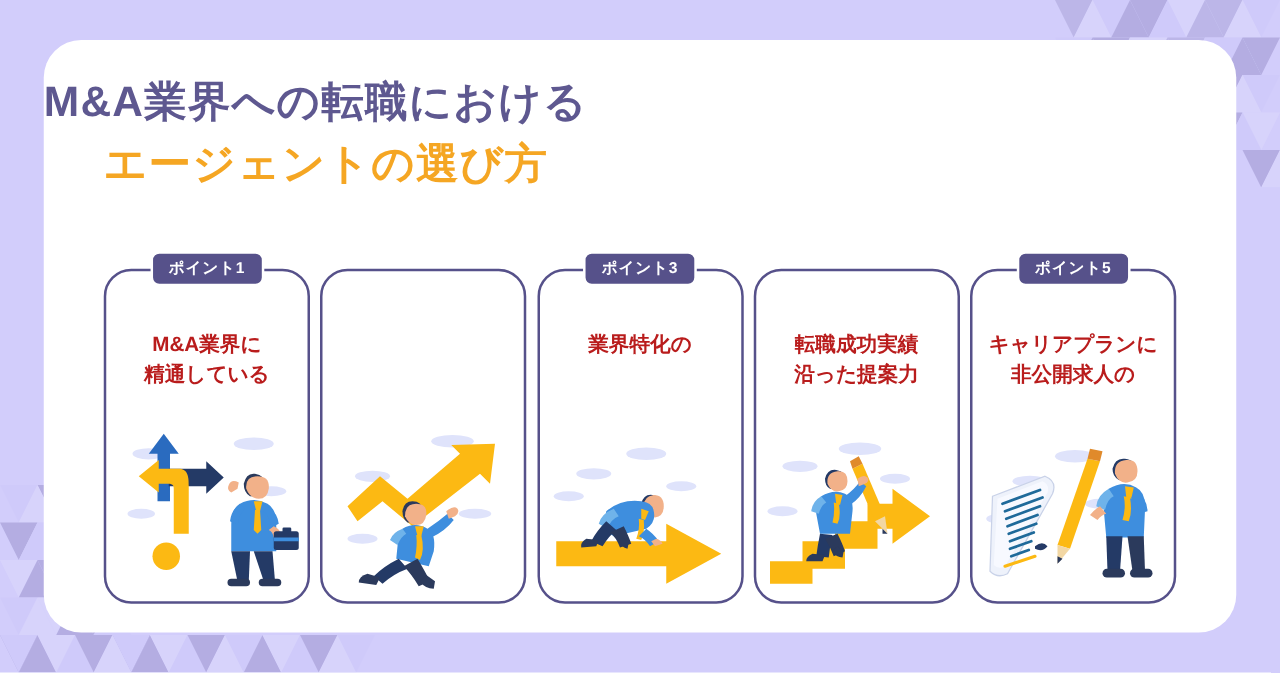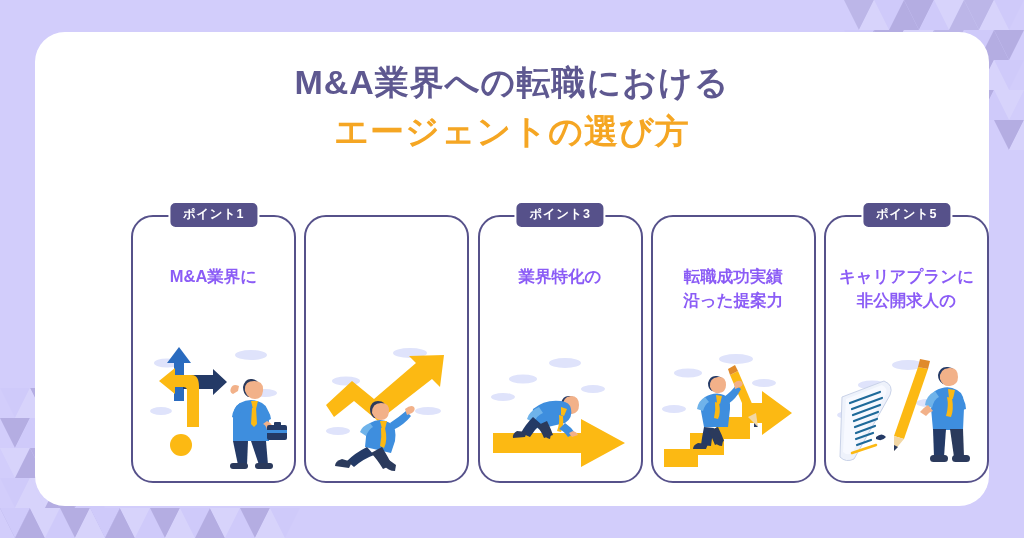--- a/index.html
+++ b/index.html
@@ -22,39 +22,38 @@
   .panel {
     position:absolute;
     left:35px; top:32px;
     width:954px; height:474px;
     background:#ffffff;
     border-radius:30px;
     z-index:3;
   }
 
   
-  .heading { text-align:center; padding-top:26px; }
+  .heading { padding-top:26px; }
   .heading .line {
     font-size:34px;
     font-weight:bold;
     letter-spacing:1px;
     line-height:1.45;
     white-space:nowrap;
   }
   .heading .line1 { color:#5e5890; }
-  .heading .line2 { color:#f5a623; }
+  .heading .line2 { color:#f5a623;padding-left:48px; }
 
   
   .cards {
     position:absolute;
     left:48px; top:183px;
     width:858px;
     display:flex;
     justify-content:space-between;
-    margin-left:48px;
   }
   .card {
     position:relative;
     width:165px;
     height:268px;
     border:2.5px solid #56518a;
     border-radius:22px;
     background:#ffffff;
   }
   .badge {
@@ -68,21 +67,21 @@
     letter-spacing:0.6px;
     padding:5px 13px 6px;
     border-radius:7px;
     border:2.5px solid #ffffff;
     white-space:nowrap;
     line-height:1;
   }
   .card-title {
     margin-top:48px;
     text-align:center;
-    color:#8b5cf6;
+    color:#b91c1c;
     font-size:16.5px;
     font-weight:bold;
     line-height:1.45;
     white-space:nowrap;
   }
   .card-title .t2 { display:block; }
   .card .art {
     position:absolute;
     left:0; right:0; bottom:8px;
     height:136px;
@@ -198,20 +197,21 @@
     <div class="line line1">M&amp;A業界への転職における</div>
     <div class="line line2">エージェントの選び方</div>
   </div>
 
   <div class="cards">
 
     <div class="card">
       <div class="badge">ポイント1</div>
       <div class="card-title">
         <span class="t1">M&amp;A業界に</span>
+        <span class="t2">精通している</span>
       </div>
       <div class="art">
         <svg width="150" height="132" viewBox="0 0 150 132">
           <ellipse cx="28" cy="22" rx="13" ry="4.5" fill="#dfe3fb"></ellipse>
           <ellipse cx="112" cy="14" rx="16" ry="5" fill="#dfe3fb"></ellipse>
           <ellipse cx="126" cy="52" rx="12" ry="4" fill="#dfe3fb"></ellipse>
           <ellipse cx="22" cy="70" rx="11" ry="4" fill="#dfe3fb"></ellipse>
 
           <polygon points="40,6 52,22 45,22 45,60 35,60 35,22 28,22" fill="#2a6bbf"></polygon>
 

